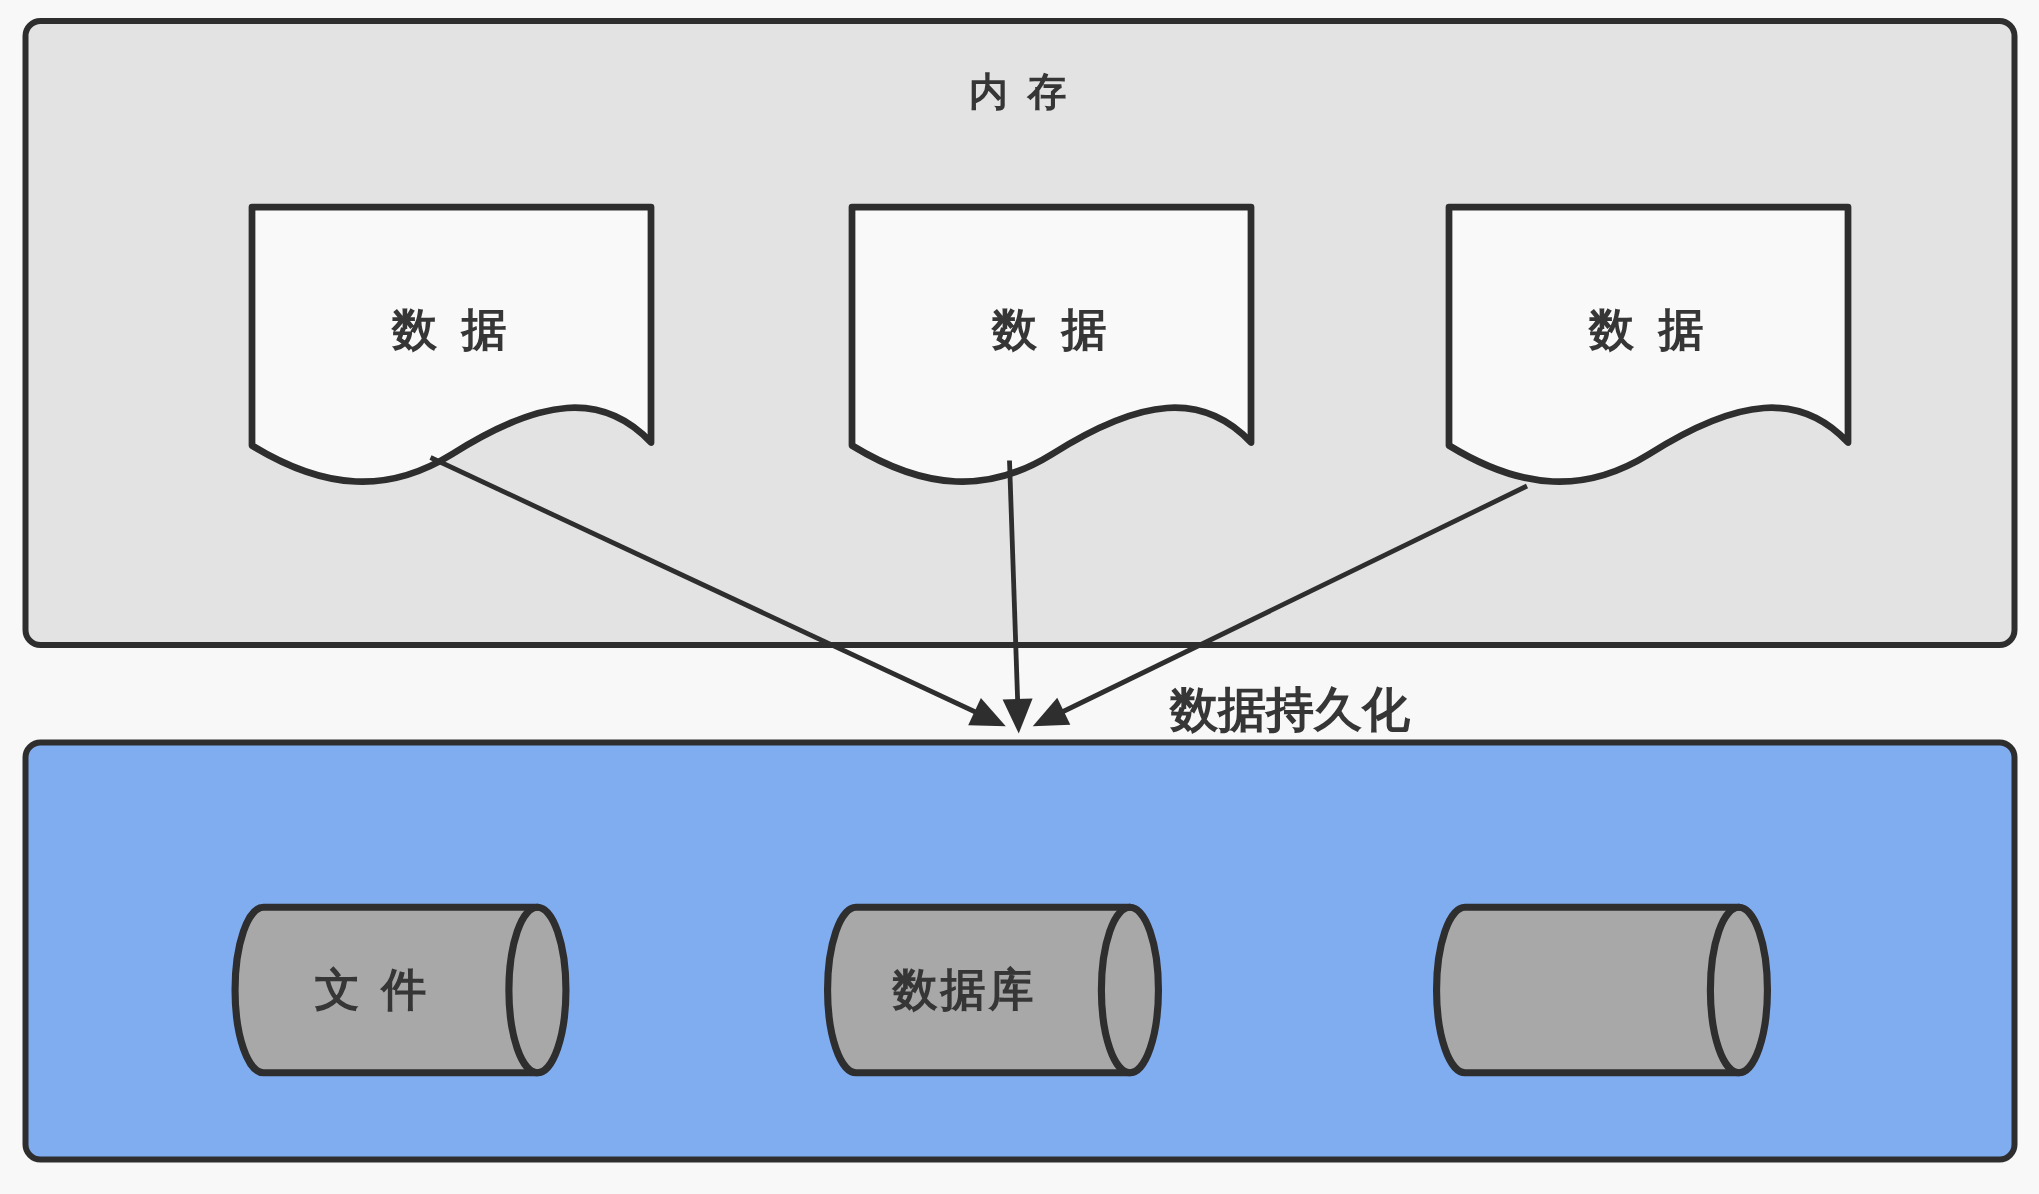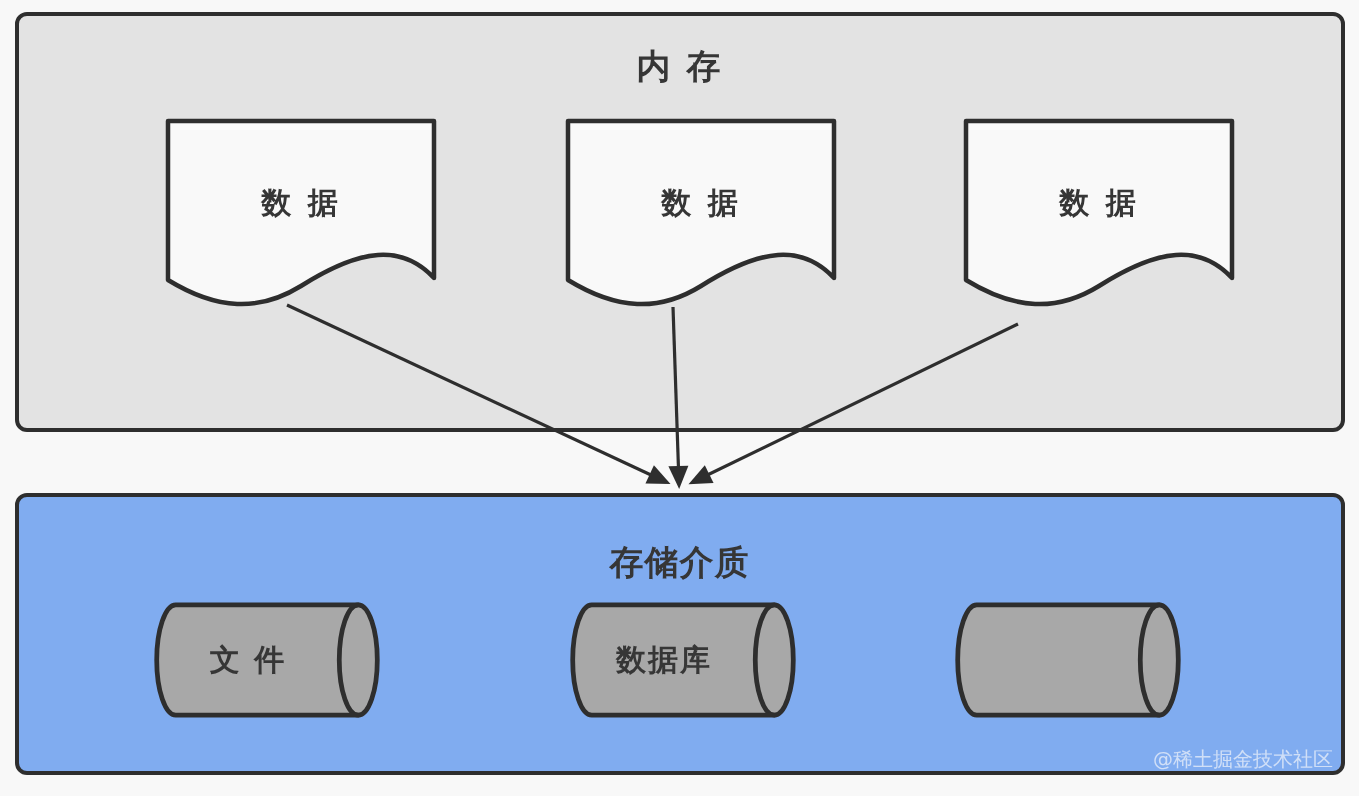--- a/index.html
+++ b/index.html
@@ -35,27 +35,27 @@
   .memory-panel  { top: 12px;  height: 420px; background: var(--memory-box-bg); }
   .storage-panel { top: 493px; height: 282px; background: var(--storage-box-bg); }
 
   .panel-title {
     position: absolute;
     left: 0; right: 0;
     text-align: center;
     font-weight: bold;
     color: var(--label-text);
   }
-  .memory-title  { top: 44px;  font-size: 34px; letter-spacing: 2px; }
+  .memory-title  { top: 44px;  font-size: 26px; letter-spacing: 2px; }
   .storage-title { top: 540px; font-size: 34px; letter-spacing: 1px; }
 
   
   .doc {
     position: absolute;
-    top: 118px;
+    top: 135px;
     width: 328px;
     height: 192px;
   }
   .doc svg { position: absolute; inset: 0; width: 100%; height: 100%; }
   .doc-path {
     fill: var(--document-bg);
     stroke: var(--outline);
     stroke-width: 4.5;
     stroke-linejoin: round;
   }
@@ -102,21 +102,21 @@
   .cyl-label {
     position: absolute;
     left: 0; top: 0;
     width: 198px; height: 100%;
     display: flex; align-items: center; justify-content: center;
     font-size: 30px; font-weight: bold;
     color: var(--label-text);
     letter-spacing: 2px;
   }
   .cyl-1 { left: 149px; }
-  .cyl-2 { left: 565px; text-align: right; }
+  .cyl-2 { left: 544px; text-align: right; }
   .cyl-3 { left: 950px; }
 
   
   .watermark {
     position: absolute;
     right: 26px; top: 746px;
     font-size: 20px;
     color: var(--watermark-text);
     opacity: 0.85;
   }
@@ -154,23 +154,23 @@
     <defs>
       <marker id="ah" markerUnits="userSpaceOnUse" markerWidth="30" markerHeight="30" viewBox="0 0 30 30" refX="22" refY="15" orient="auto">
         <path class="arrowhead" d="M4,5 L27,15 L4,25 Z"></path>
       </marker>
     </defs>
     <line class="arrow-line" x1="287" y1="305" x2="666" y2="482" marker-end="url(#ah)"></line>
     <line class="arrow-line" x1="673" y1="307" x2="679" y2="484" marker-end="url(#ah)"></line>
     <line class="arrow-line" x1="1018" y1="324" x2="693" y2="482" marker-end="url(#ah)"></line>
   </svg>
 
+  <div class="persistence-label">数据持久化</div>
 
   <div class="panel storage-panel"></div>
-  <div class="panel-title storage-title">存储介质</div>
 
   <div class="cyl cyl-1">
     <svg viewBox="0 0 236 122">
       <path class="cyl-fill" d="M22,3 H214 V119 H22 A20,58 0 0 1 22,3 Z"></path>
       <ellipse class="cyl-cap" cx="214" cy="61" rx="20" ry="58"></ellipse>
       <path class="cyl-outline" d="M214,3 H22 A20,58 0 0 0 22,119 H214"></path>
     </svg>
     <div class="cyl-label">文 件</div>
   </div>
 
@@ -184,15 +184,14 @@
   </div>
 
   <div class="cyl cyl-3">
     <svg viewBox="0 0 236 122">
       <path class="cyl-fill" d="M22,3 H214 V119 H22 A20,58 0 0 1 22,3 Z"></path>
       <ellipse class="cyl-cap" cx="214" cy="61" rx="20" ry="58"></ellipse>
       <path class="cyl-outline" d="M214,3 H22 A20,58 0 0 0 22,119 H214"></path>
     </svg>
   </div>
 
-  <div class="watermark">@稀土掘金技术社区</div>
 
 </div>
 
 </body></html>

